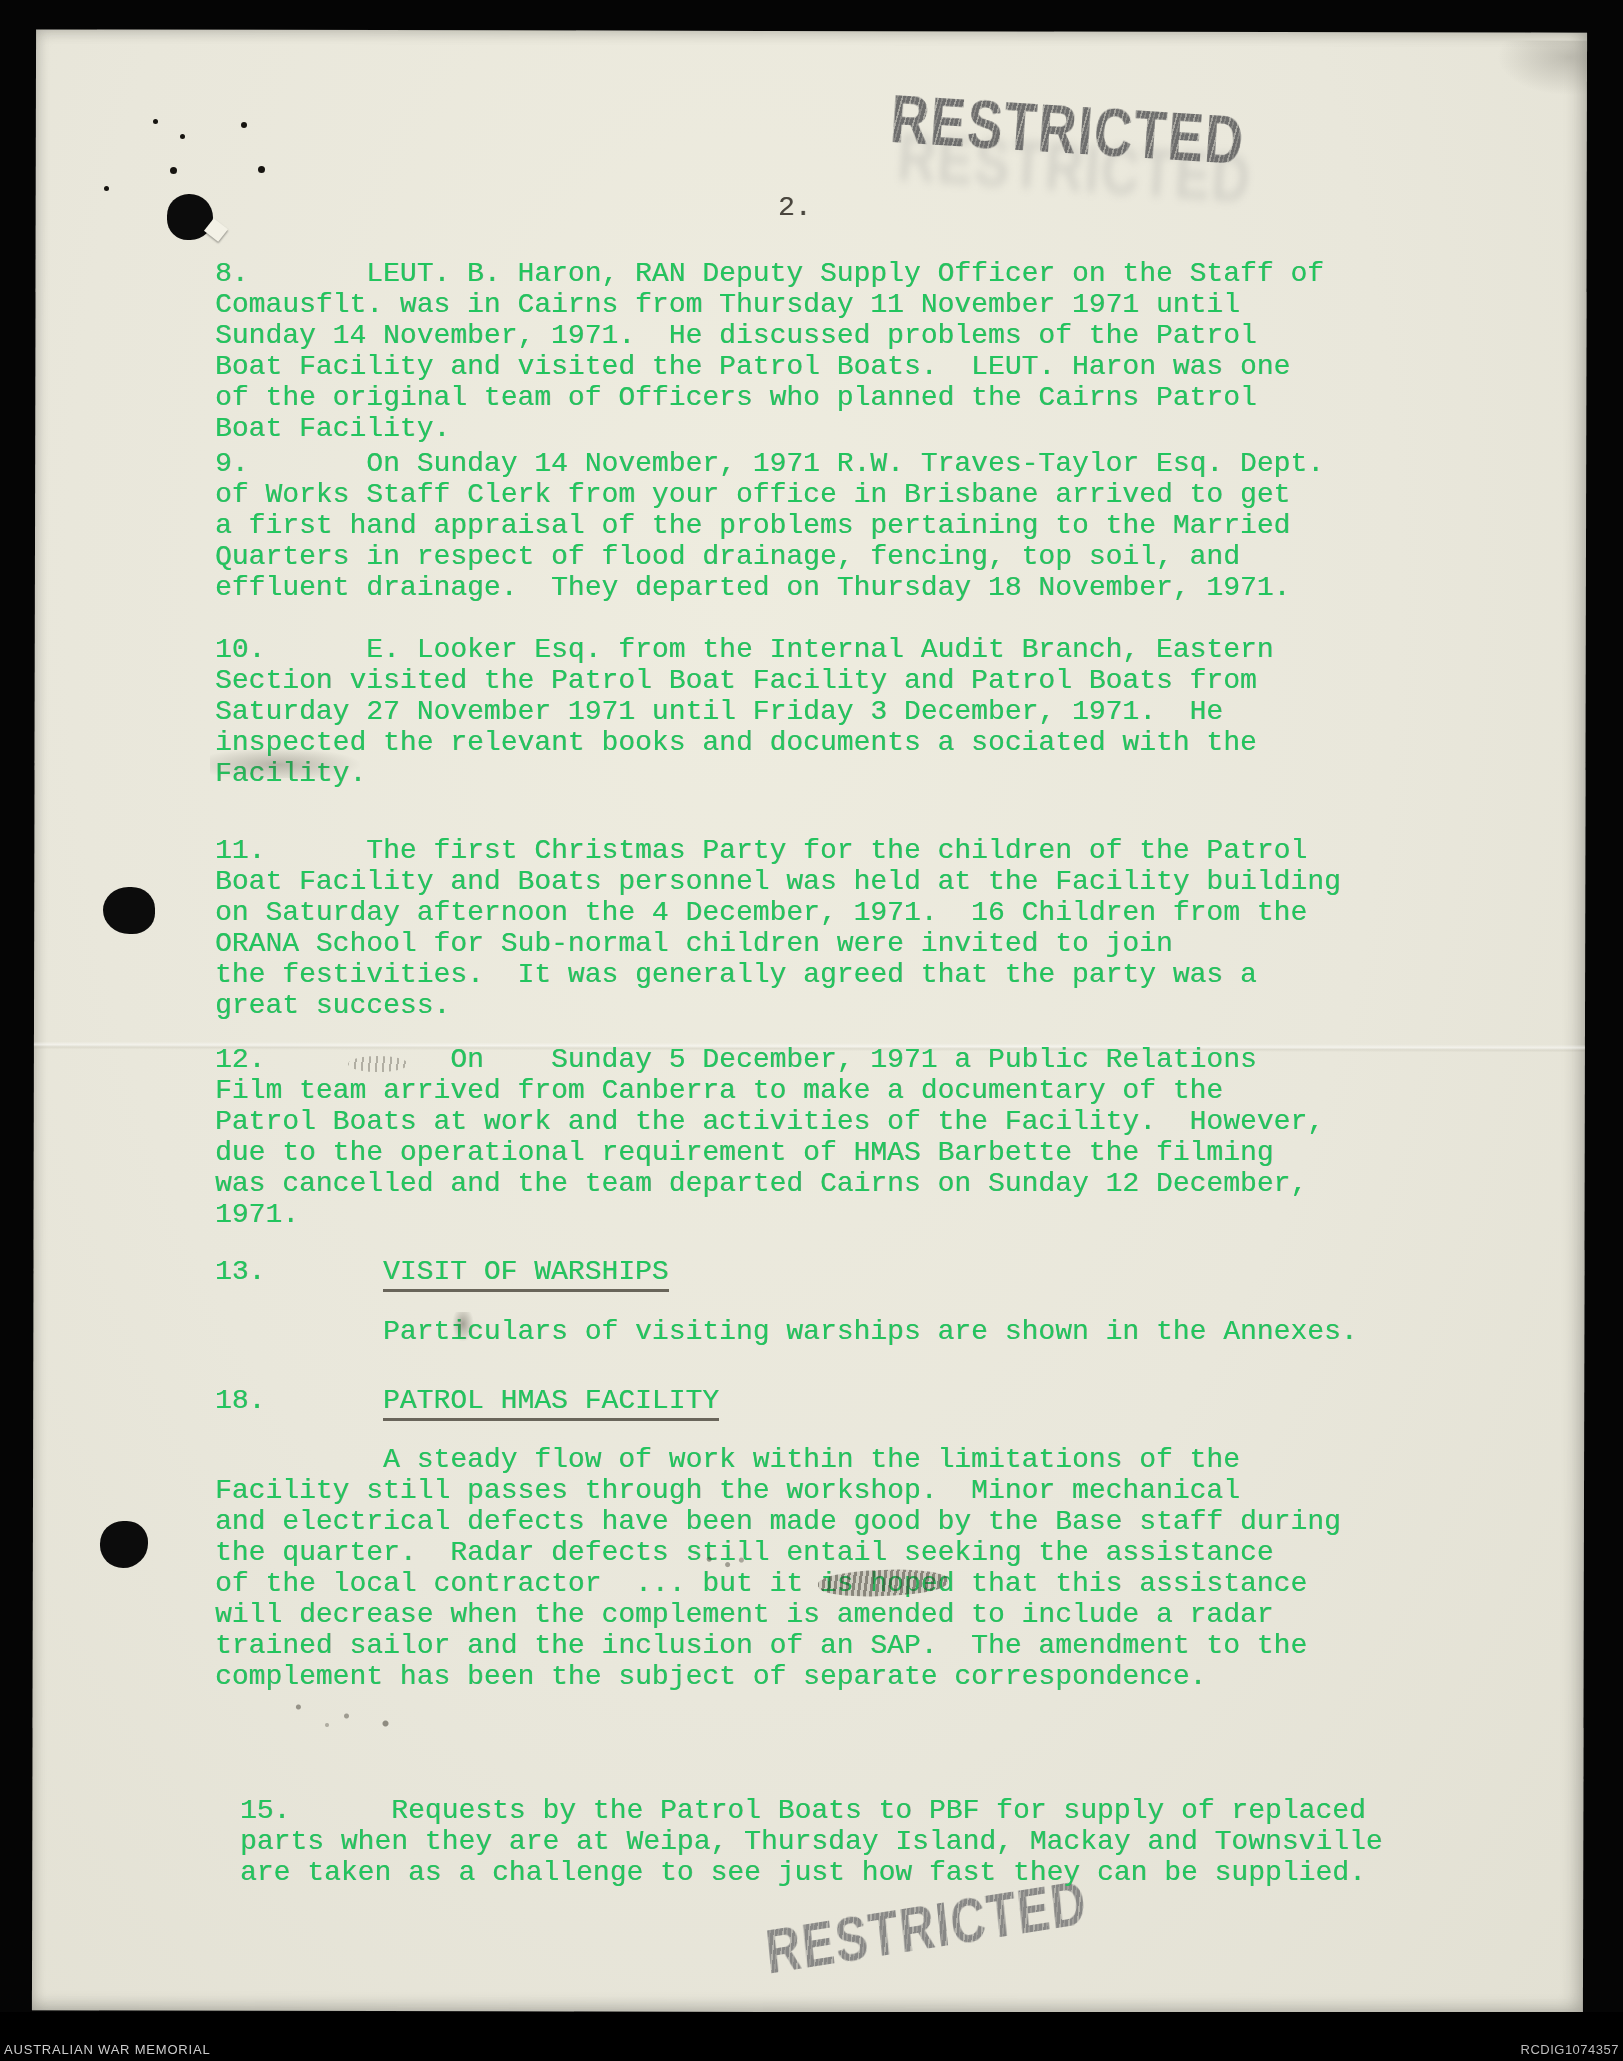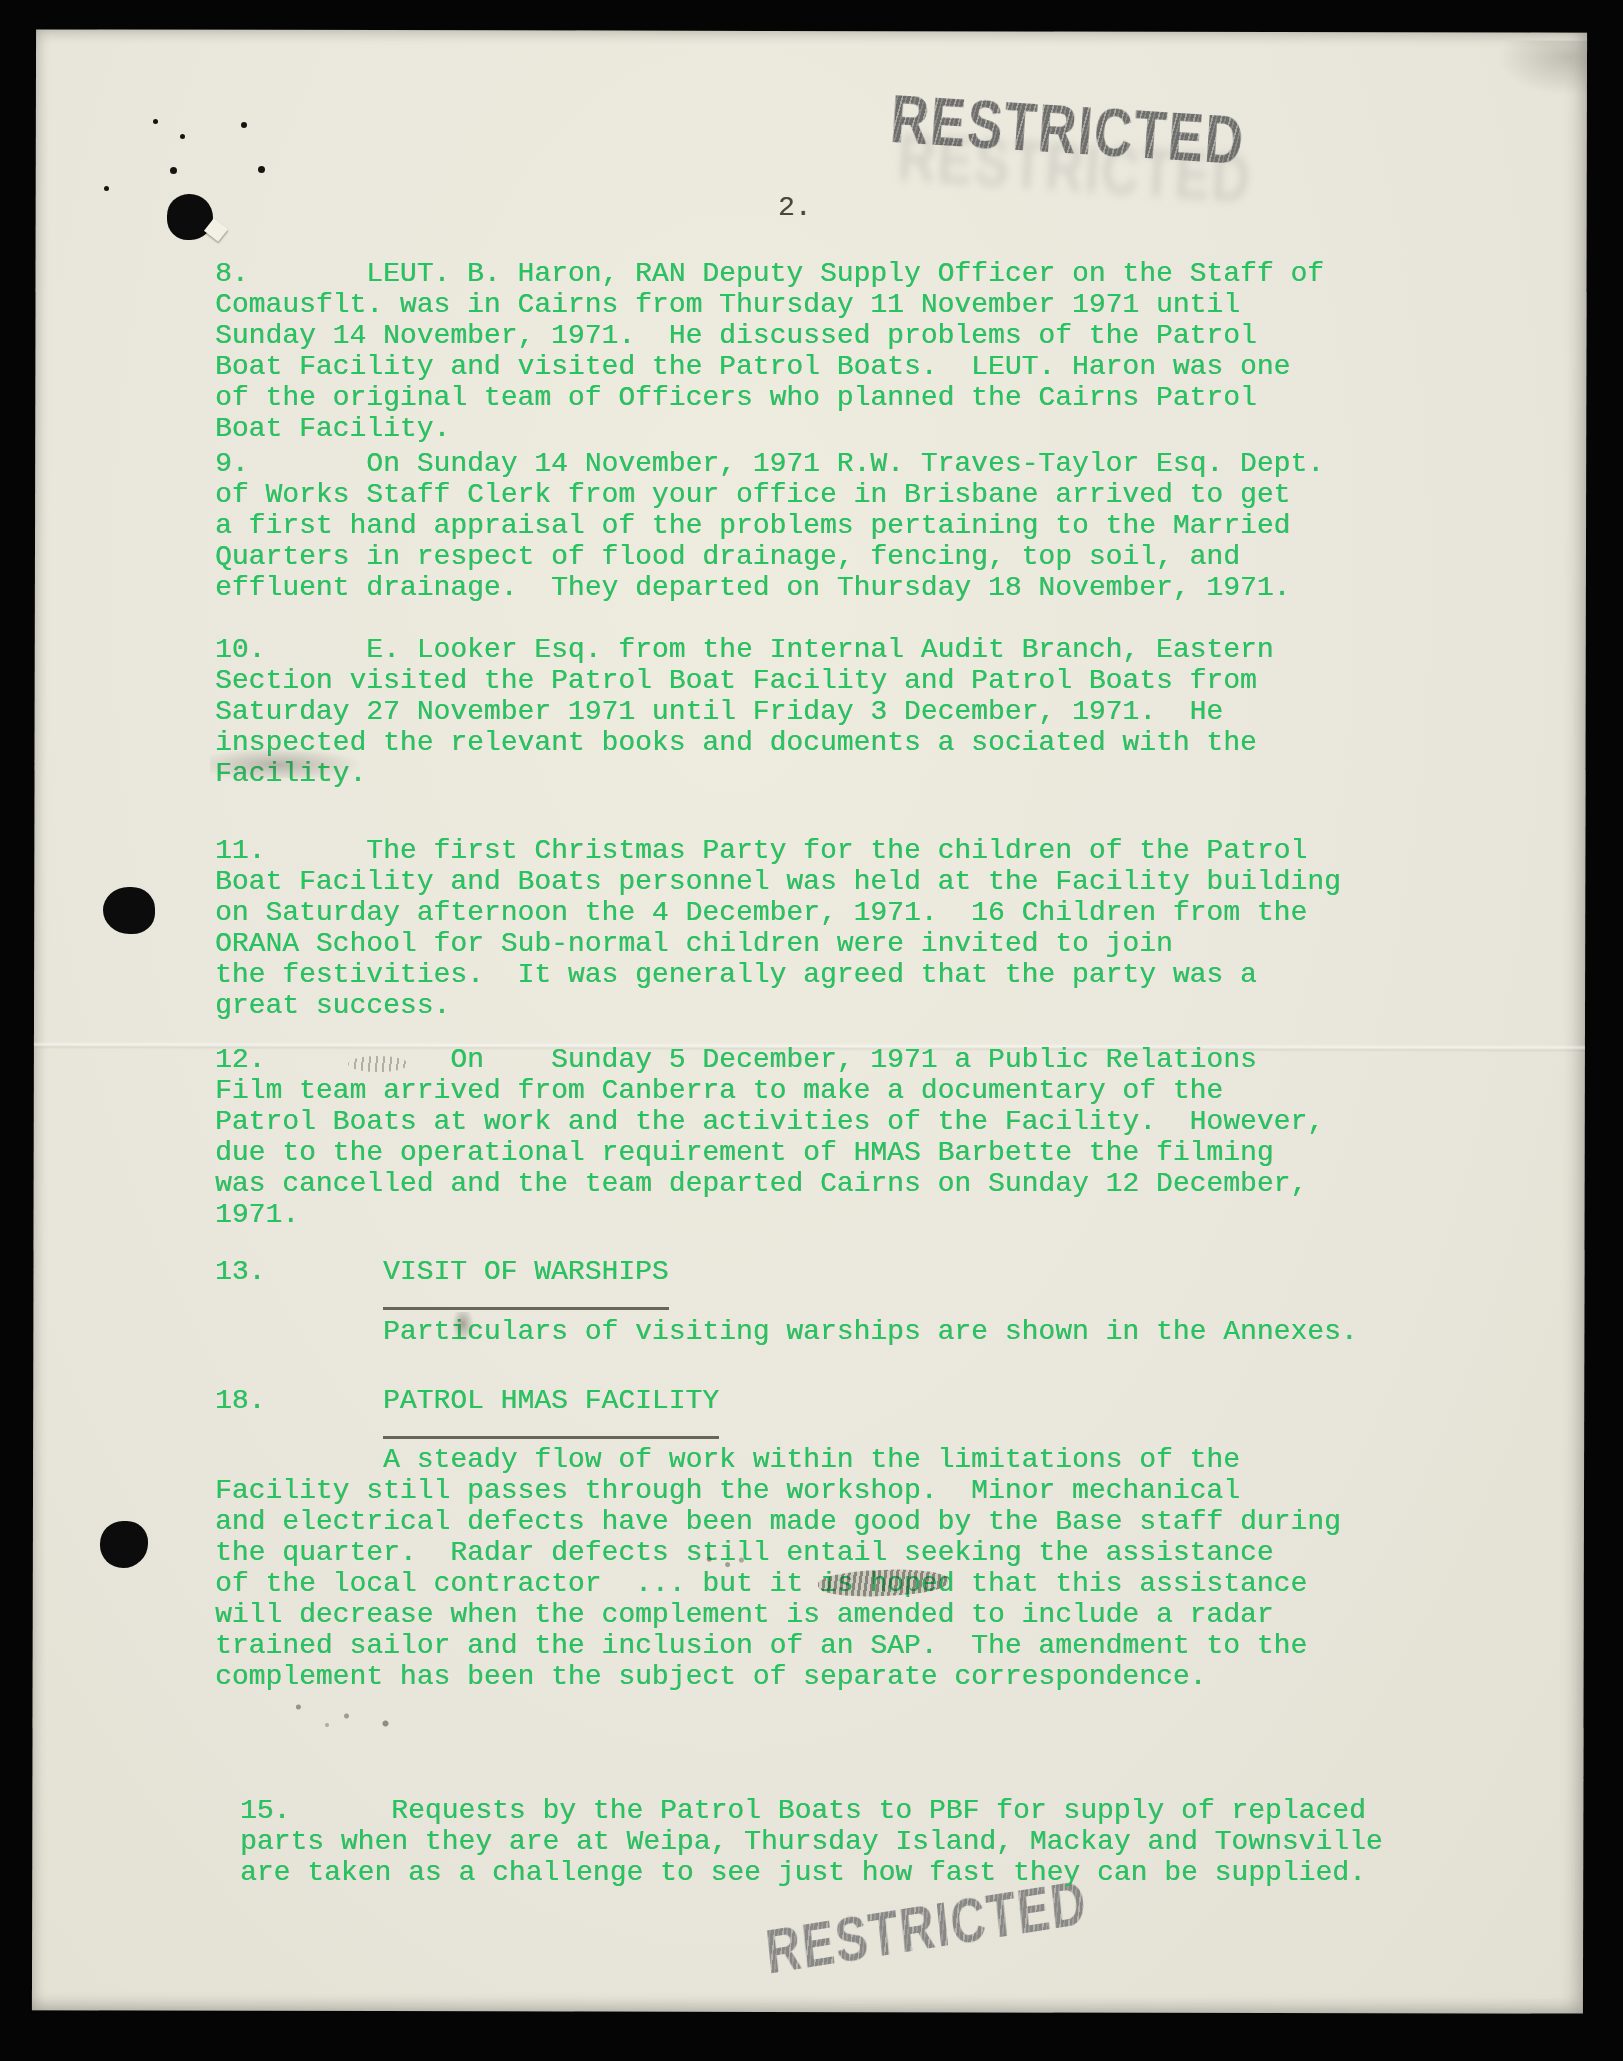--- a/index.html
+++ b/index.html
@@ -28,21 +28,21 @@
   .pin-3{left:180px;top:134px;width:5px;height:5px;}
   .pin-4{left:170px;top:167px;width:7px;height:7px;}
   .pin-5{left:258px;top:166px;width:7px;height:7px;}
   .pin-6{left:104px;top:186px;width:5px;height:5px;}
   
   .para{position:absolute;left:215px;white-space:pre;
         font-family:"Liberation Mono","DejaVu Sans Mono",monospace;
         font-size:28px;line-height:31px;color:#22c55e;
         text-shadow:.4px .4px 0 rgba(74,70,62,.45);}
   .para-num{display:inline-block;width:168px;}
-  .underlined{border-bottom:3px solid rgba(72,68,58,.8);padding-bottom:20px;}
+  .underlined{border-bottom:3px solid rgba(72,68,58,.8);padding-bottom:2px;}
   .page-number{position:absolute;left:778px;top:192px;white-space:pre;
         font-family:"Liberation Mono","DejaVu Sans Mono",monospace;
         font-size:28px;color:#4a463e;text-shadow:.4px .4px 0 rgba(74,70,62,.45);}
   
   .stamp{position:absolute;font-family:"Liberation Sans",sans-serif;font-weight:bold;
          white-space:nowrap;
          -webkit-mask-image:repeating-linear-gradient(105deg,#000 0 4px,rgba(0,0,0,.55) 4px 6px,#000 6px 9px,rgba(0,0,0,.78) 9px 11px);
          mask-image:repeating-linear-gradient(105deg,#000 0 4px,rgba(0,0,0,.55) 4px 6px,#000 6px 9px,rgba(0,0,0,.78) 9px 11px);}
   .stamp-top{left:893px;top:84px;font-size:68px;line-height:68px;letter-spacing:2px;
          color:#646464;opacity:.92;transform:rotate(3.6deg) scale(.78,1);transform-origin:left top;
@@ -157,14 +157,18 @@
 are taken as a challenge to see just how fast they can be supplied.</div>
   </div>
 
   <div class="smudge smudge-inspected"></div>
   <div class="smudge smudge-on"></div>
   <div class="smudge smudge-partic"></div>
   <div class="smudge smudge-contractor"></div>
   <div class="smudge smudge-complement"></div>
   <div class="smudge smudge-stray"></div>
 
+  <div class="footer-bar">
+    <div class="footer-left">AUSTRALIAN WAR MEMORIAL</div>
+    <div class="footer-right">RCDIG1074357</div>
+  </div>
 
 </div>
 
 </body></html>

